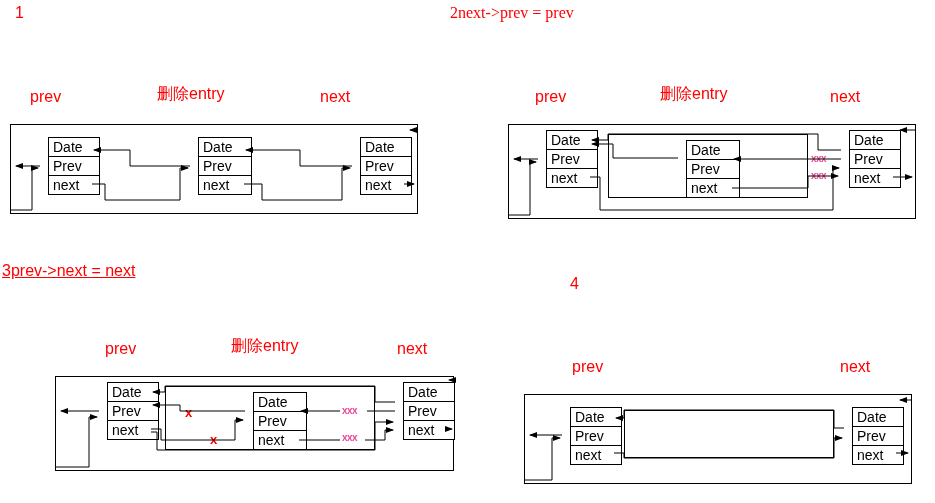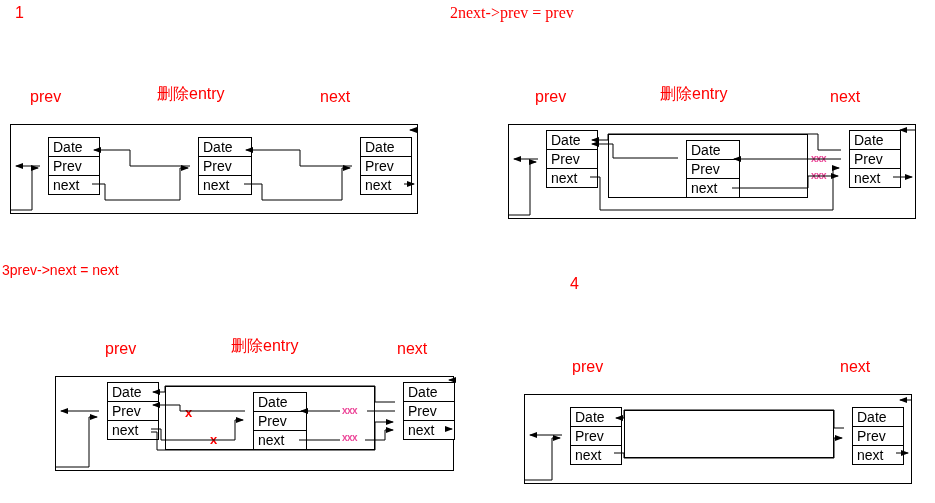--- a/index.html
+++ b/index.html
@@ -59,21 +59,21 @@
     color: #ff0000;
     font-size: 13px;
     font-weight: bold;
   }
 </style>
 </head>
 <body>
 
 <div class="label red" style="left:15px; top:4px;">1</div>
 <div class="label red" style="left:450px; top:4px;font-family:Liberation Serif, serif;">2next-&gt;prev = prev</div>
-<div class="label red" style="left:2px; top:262px; font-size:14px;">3prev-&gt;next = next</div>
+<div class="label red" style="left:2px; top:262px; font-size:16px;text-decoration:underline;">3prev-&gt;next = next</div>
 <div class="label red" style="left:570px; top:275px;">4</div>
 
 <div class="label red" style="left:30px; top:88px;">prev</div>
 <div class="label red" style="left:157px; top:84px;">删除entry</div>
 <div class="label red" style="left:320px; top:88px;">next</div>
 
 <div class="panel" style="left:10px; top:110px; width:412px; height:110px;">
   <div class="border-box" style="left:0; top:14px; width:408px; height:90px;"></div>
 
   <div class="node" style="left:30px; top:27px;">

